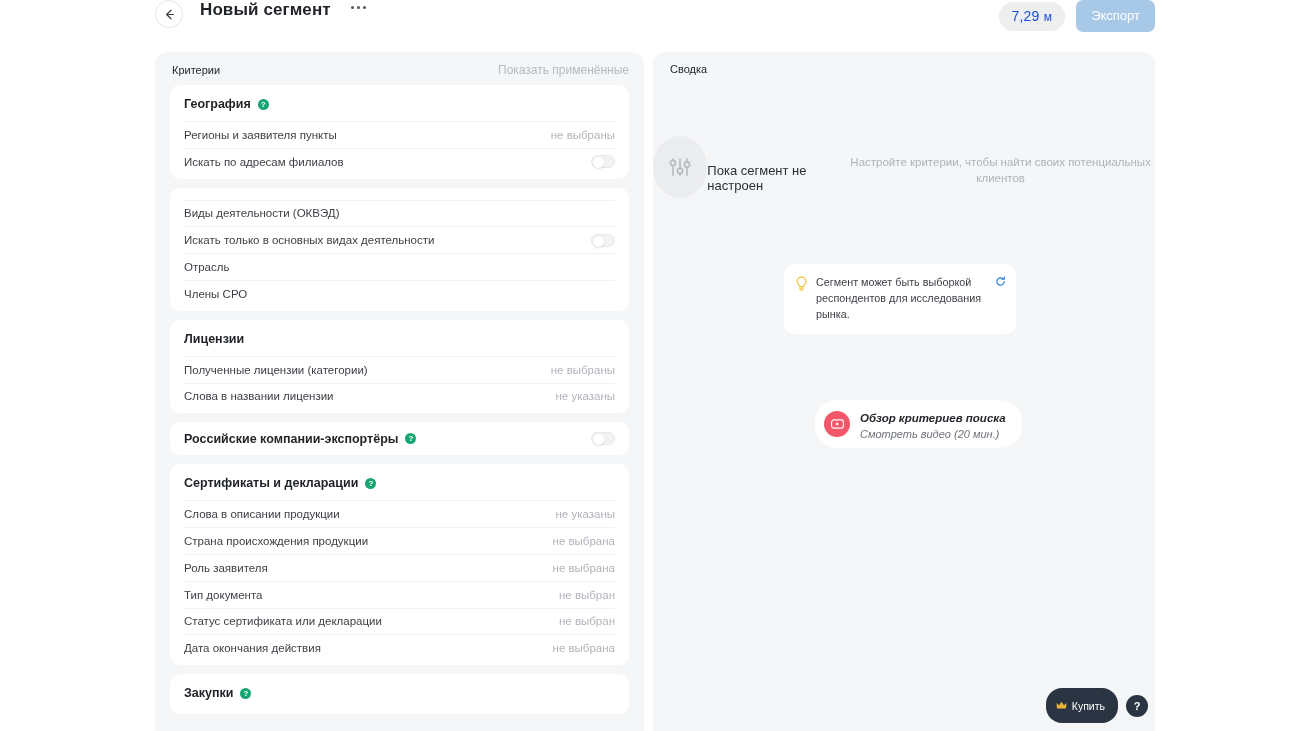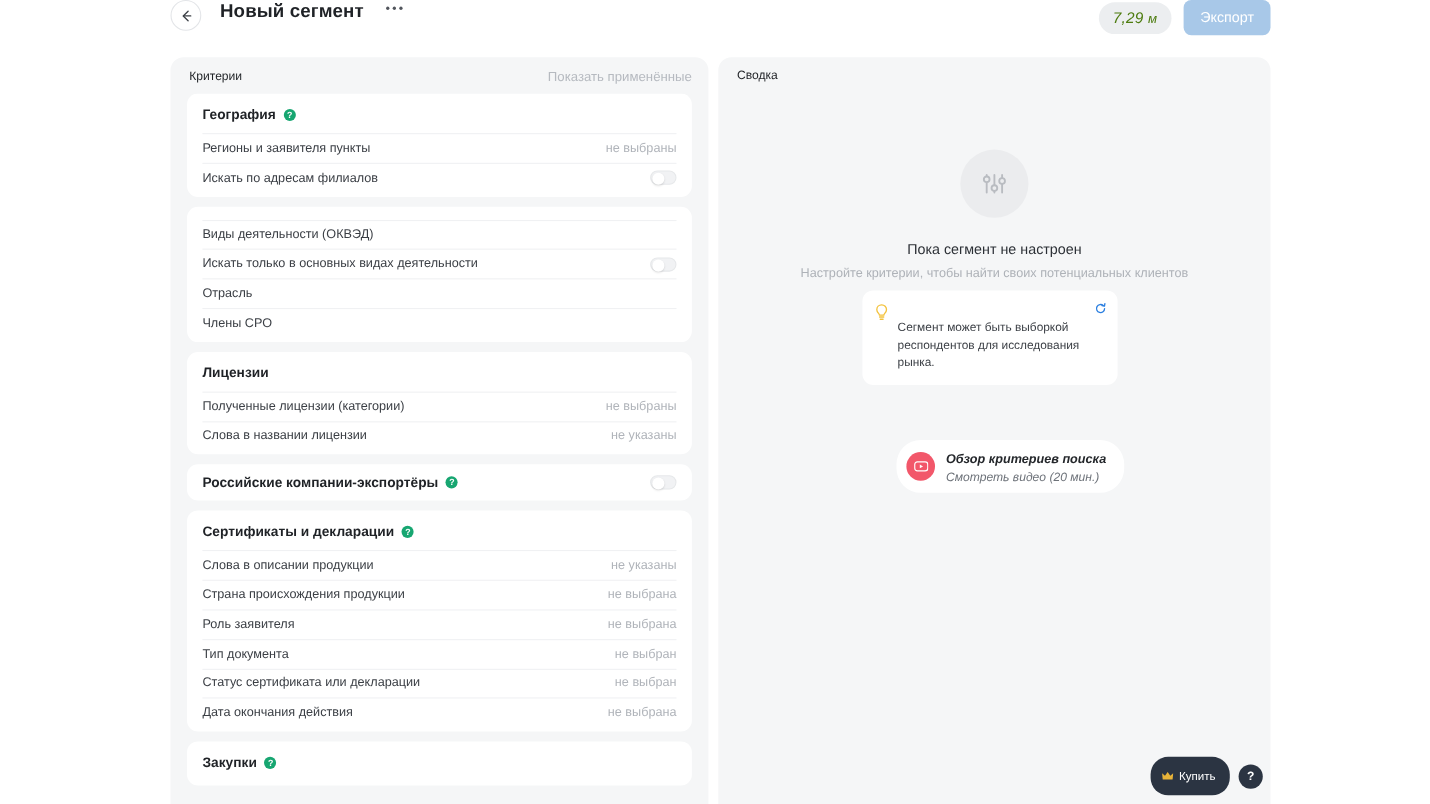--- a/index.html
+++ b/index.html
@@ -29,24 +29,24 @@
   }
   .kebab {
     margin-left: 18px; display: flex; gap: 3px; align-items: center;
     cursor: pointer; padding: 6px 2px;
   }
   .kebab i { width: 3px; height: 3px; border-radius: 50%; background: #51555c; display: block; }
   .topbar-right {
     margin-left: auto; display: flex; align-items: center; gap: 11px;
   }
   .count-badge {
-    background: #eceef0; color: #4d7c0f;
+    background: #eceef0; color: #1d4ed8;
     font-size: 14px; font-weight: 400;
     padding: 6px 13px 7px; border-radius: 16px;
-    white-space: nowrap; letter-spacing: .2px; font-style: italic;
+    white-space: nowrap; letter-spacing: .2px;
   }
   .count-badge .unit { font-size: 12px; }
   .export-btn {
     background: #a8c8e8; color: #ffffff;
     font-size: 13px; border: none; border-radius: 7px;
     padding: 8px 15px 9px; cursor: pointer; white-space: nowrap;
   }
 
   
   .panels {
@@ -109,41 +109,41 @@
   }
   .switch i {
     position: absolute; left: 1px; top: 1px;
     width: 11px; height: 11px; border-radius: 50%;
     background: #ffffff; display: block;
     box-shadow: 0 1px 2px rgba(0,0,0,.13);
   }
 
   
   .empty-state {
-    display: flex; flex-direction: column; align-items: center;
+    display: flex; flex-direction: row; align-items: center;
     padding-top: 53px;
   }
   .empty-circle {
     width: 62px; height: 62px; border-radius: 50%;
     background: #ebecee; display: flex; align-items: center; justify-content: center;
   }
   .empty-title {
     font-size: 13px; color: #2c3036; margin-top: 21px; font-weight: 400;
   }
   .empty-sub {
     font-size: 11.5px; color: #aeb2b8; margin-top: 8px;
     text-align: center; line-height: 1.38;
   }
 
   .tip-card {
     position: absolute; left: 131px; top: 212px;
     width: 232px; background: #fff; border-radius: 10px;
     padding: 11px 12px 12px 11px; display: flex; gap: 8px;
   }
-  .tip-text { font-size: 10.8px; color: #3b3f45; line-height: 1.46; padding-right: 14px; margin-top: 16px; }
+  .tip-text { font-size: 10.8px; color: #3b3f45; line-height: 1.46; padding-right: 14px; }
   .tip-refresh {
     position: absolute; right: 10px; top: 9px; cursor: pointer;
   }
   .bulb { flex: none; margin-top: 1px; }
 
   .video-card {
     position: absolute; left: 162px; top: 348px;
     background: #ffffff; border-radius: 22px;
     display: flex; align-items: center; gap: 10px;
     padding: 8px 16px 8px 9px; cursor: pointer; font-style: italic;

